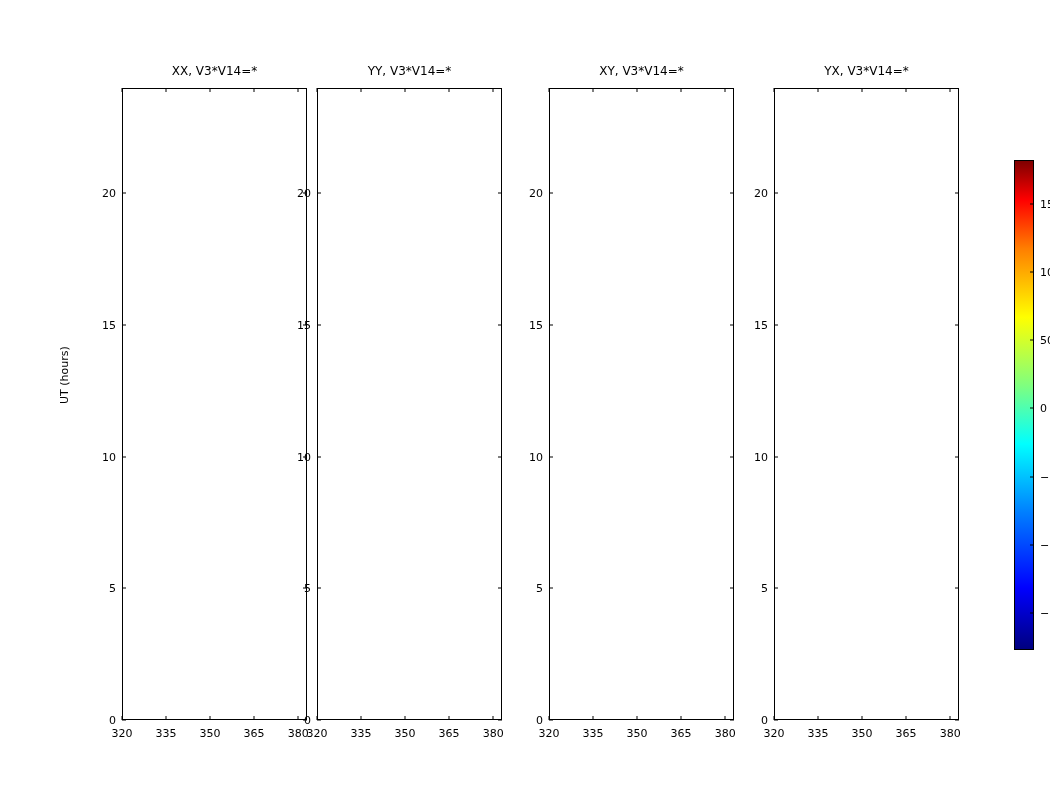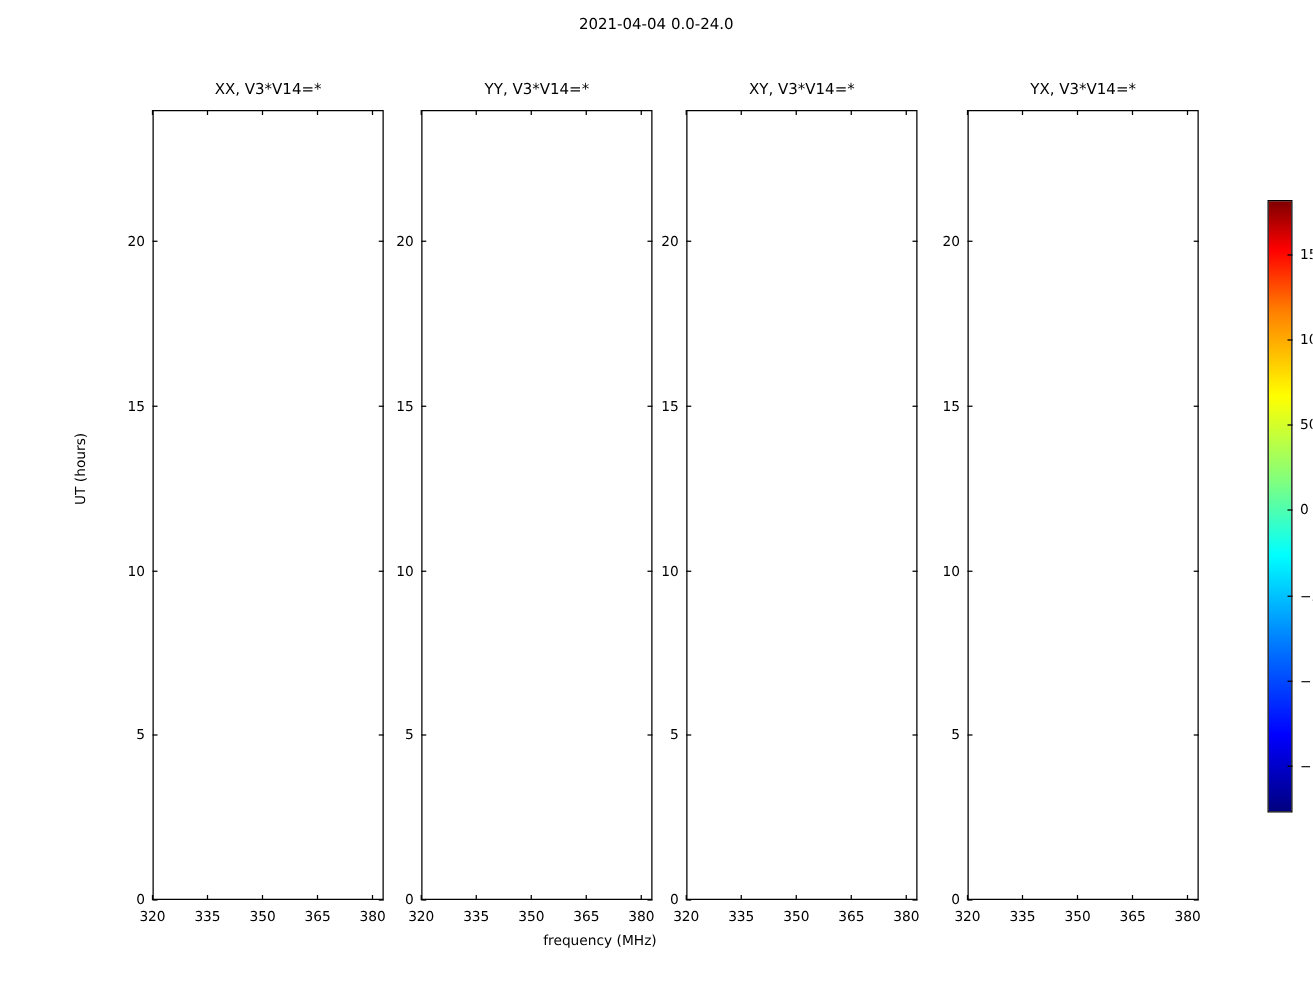--- a/index.html
+++ b/index.html
@@ -156,21 +156,20 @@
     height: 1px;
     background: #000;
     transform: translateY(-0.5px);
   }
 </style>
 </head>
 <body>
 
 <div id="figure">
 
-  <div class="suptitle">2021-04-04 0.0-24.0</div>
 
   <div class="panel" style="left:122px;">
     <div class="title">XX, V3*V14=*</div>
     <div class="axes"></div>
 
     <div class="ytick" style="top:632px;">0</div>
     <div class="ytick" style="top:500.3px;">5</div>
     <div class="ytick" style="top:368.7px;">10</div>
     <div class="ytick" style="top:237px;">15</div>
     <div class="ytick" style="top:105.3px;">20</div>
@@ -195,21 +194,21 @@
     <div class="xtickmark" style="left:88.1px;"></div>
     <div class="xtickmark" style="left:132.1px;"></div>
     <div class="xtickmark" style="left:176.2px;"></div>
     <div class="xtickmark top" style="left:0px;"></div>
     <div class="xtickmark top" style="left:44px;"></div>
     <div class="xtickmark top" style="left:88.1px;"></div>
     <div class="xtickmark top" style="left:132.1px;"></div>
     <div class="xtickmark top" style="left:176.2px;"></div>
   </div>
 
-  <div class="panel" style="left:337px;">
+  <div class="panel" style="left:317px;">
     <div class="title">YY, V3*V14=*</div>
     <div class="axes"></div>
 
     <div class="ytick" style="top:632px;">0</div>
     <div class="ytick" style="top:500.3px;">5</div>
     <div class="ytick" style="top:368.7px;">10</div>
     <div class="ytick" style="top:237px;">15</div>
     <div class="ytick" style="top:105.3px;">20</div>
     <div class="ytickmark" style="top:632px;"></div>
     <div class="ytickmark" style="top:500.3px;"></div>
@@ -307,21 +306,20 @@
     <div class="xtickmark" style="left:132.1px;"></div>
     <div class="xtickmark" style="left:176.2px;"></div>
     <div class="xtickmark top" style="left:0px;"></div>
     <div class="xtickmark top" style="left:44px;"></div>
     <div class="xtickmark top" style="left:88.1px;"></div>
     <div class="xtickmark top" style="left:132.1px;"></div>
     <div class="xtickmark top" style="left:176.2px;"></div>
   </div>
 
   <div class="ylabel">UT (hours)</div>
-  <div class="xlabel">frequency (MHz)</div>
 
   <div id="colorbar-wrap">
     <div id="colorbar"></div>
     <div class="cbtick" style="top:44.1px;">150</div>
     <div class="cbtick" style="top:112.2px;">100</div>
     <div class="cbtick" style="top:180.3px;">50</div>
     <div class="cbtick" style="top:248.4px;">0</div>
     <div class="cbtick" style="top:316.5px;">−50</div>
     <div class="cbtick" style="top:384.6px;">−100</div>
     <div class="cbtick" style="top:452.7px;">−150</div>

